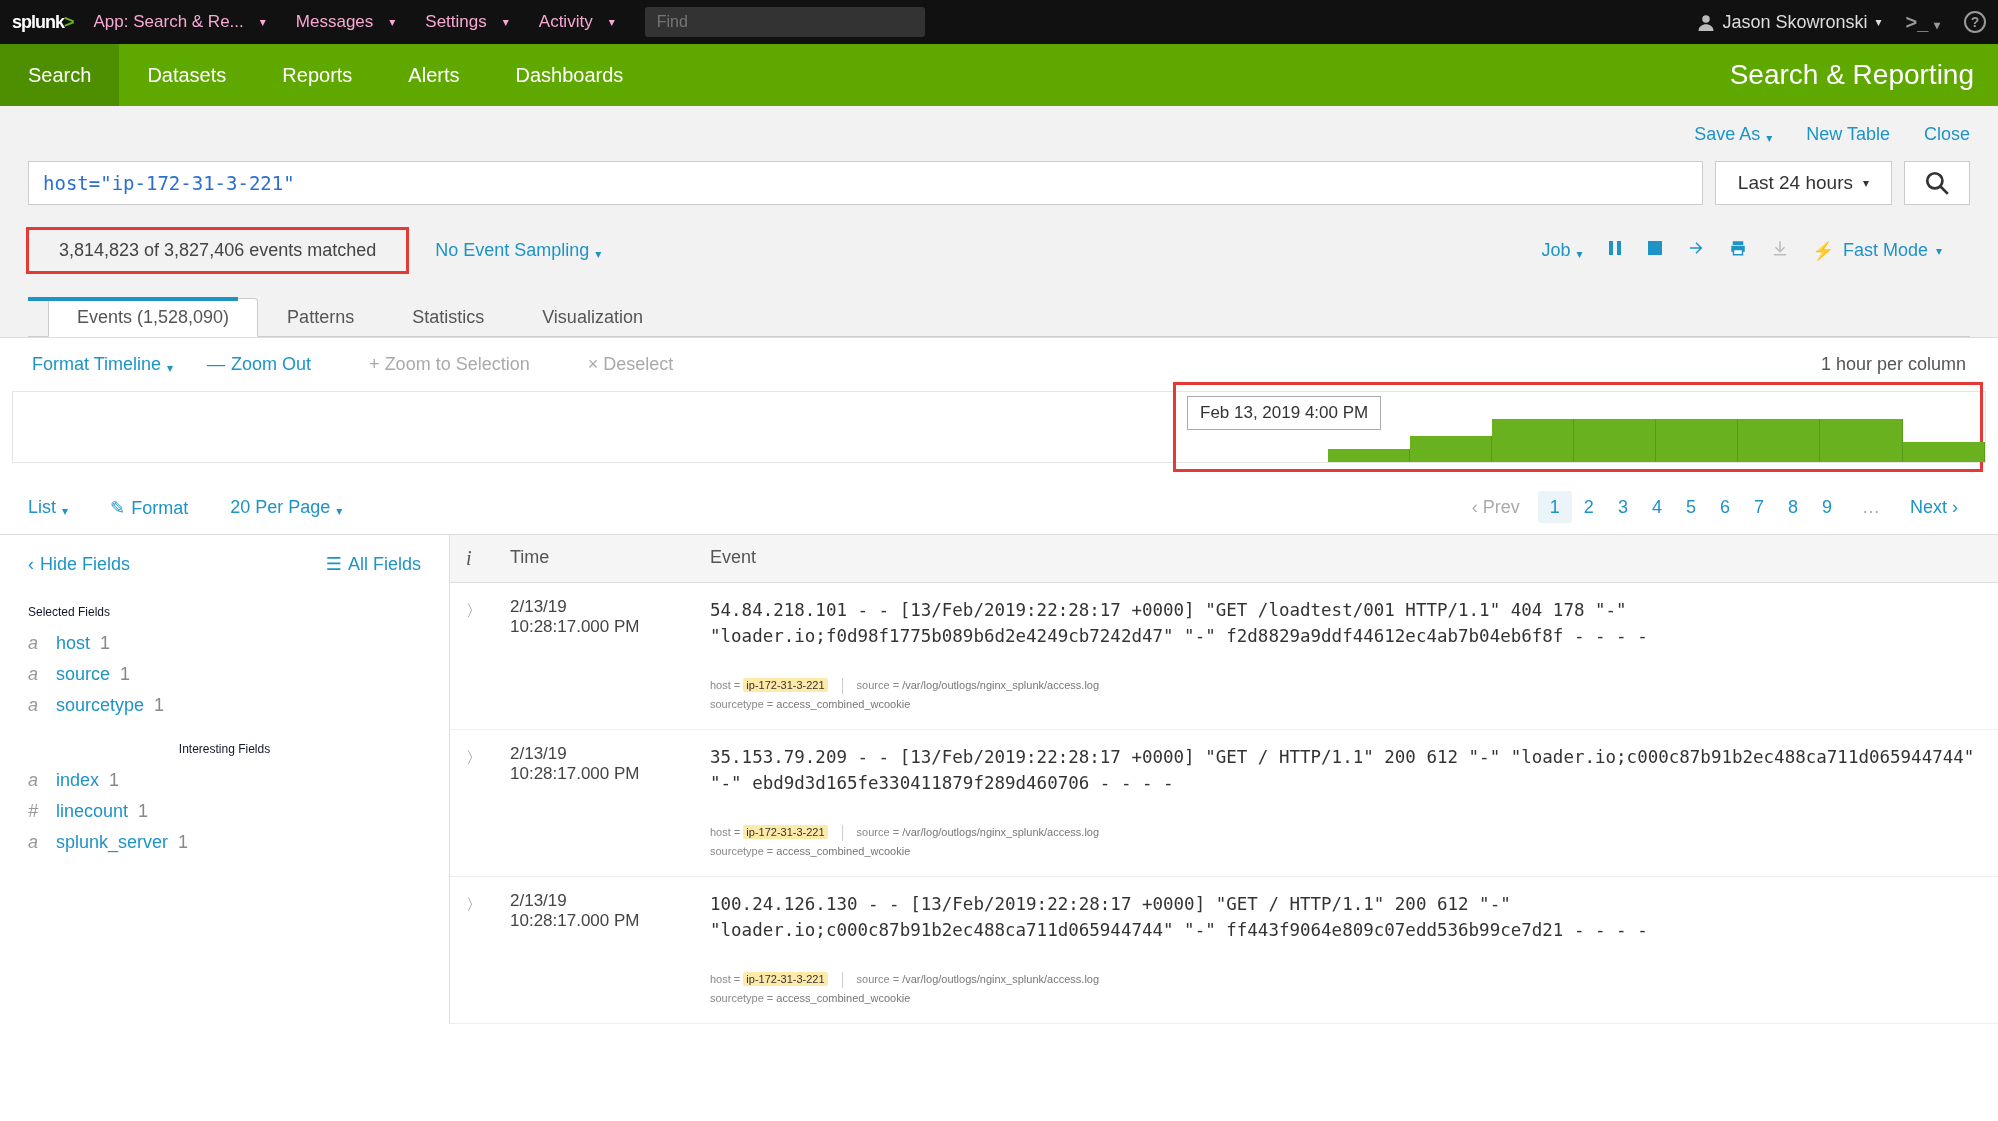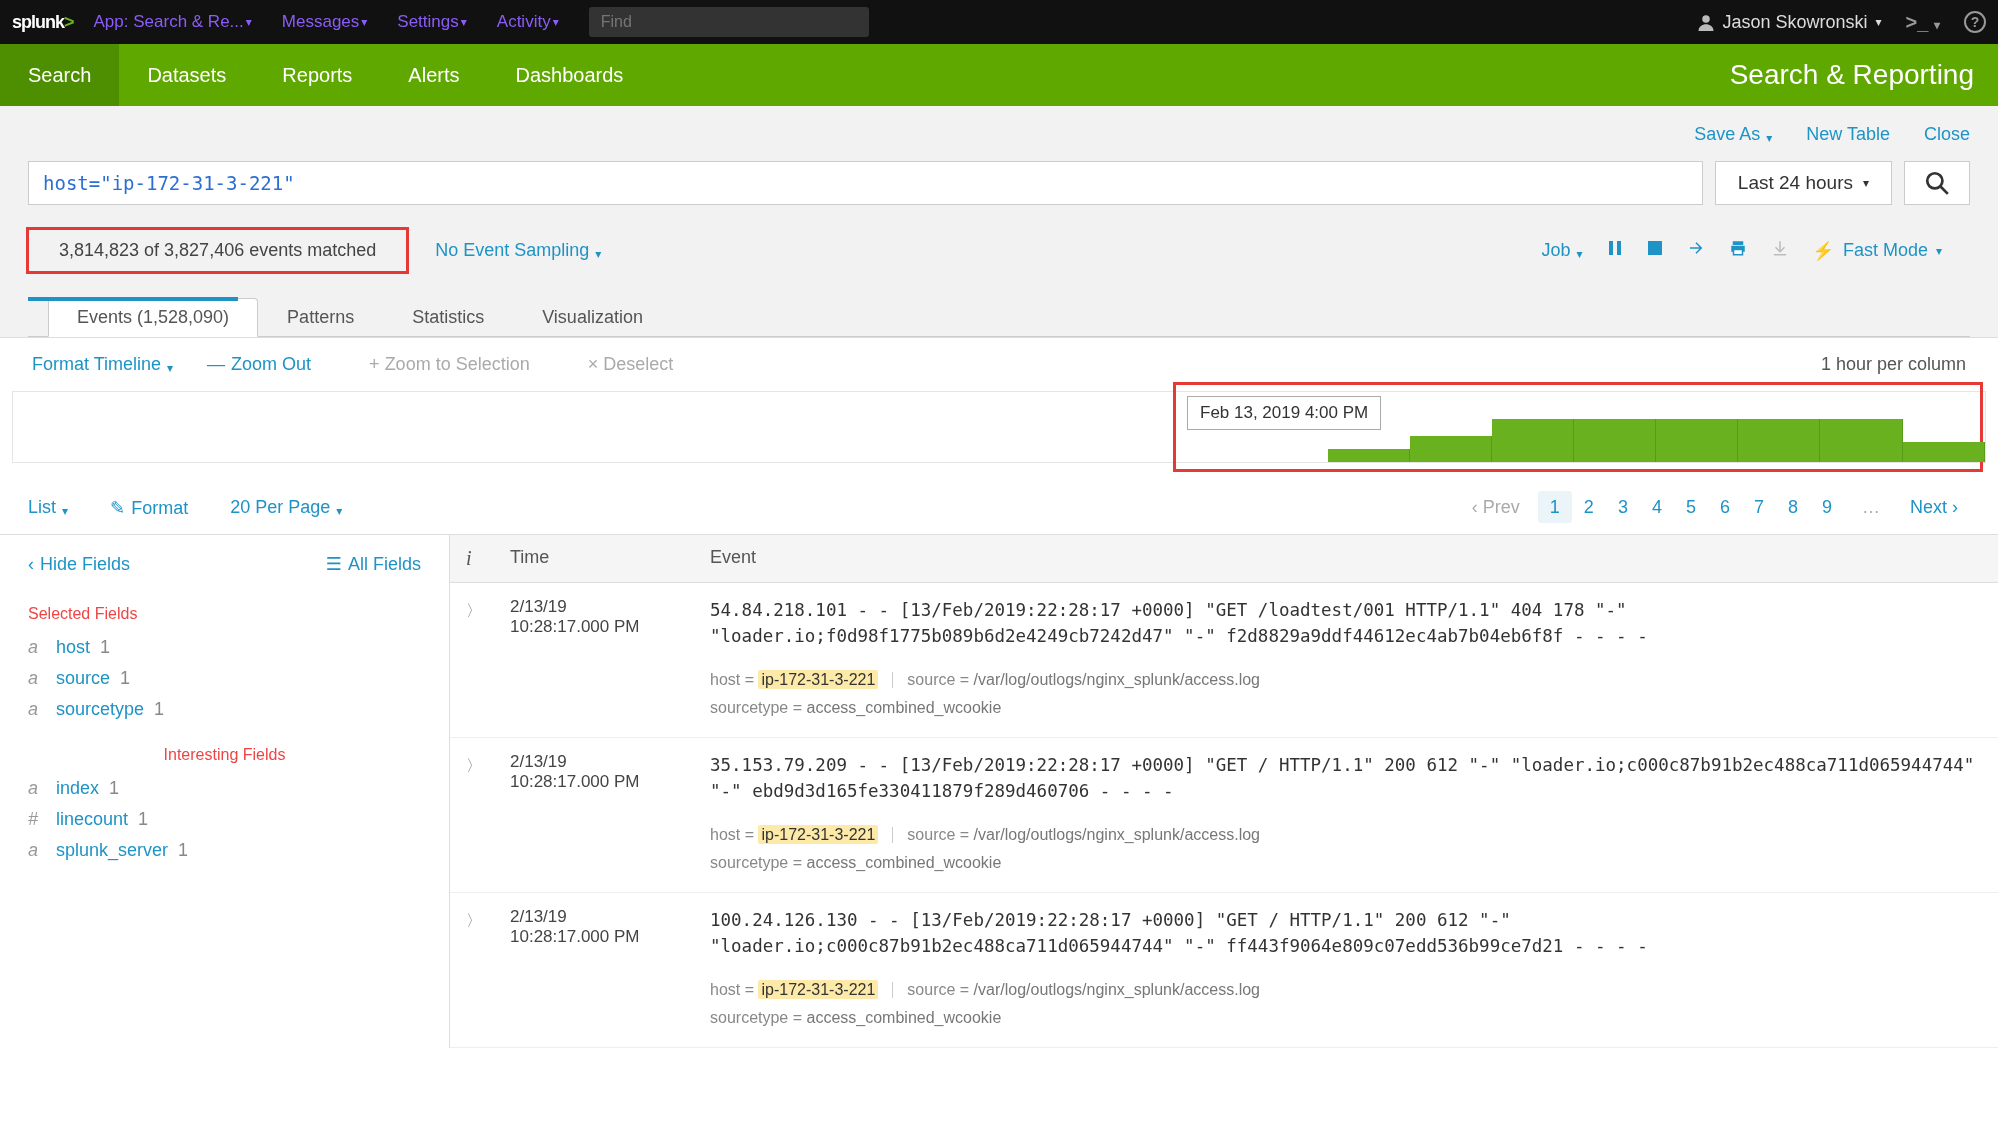--- a/index.html
+++ b/index.html
@@ -3,21 +3,21 @@
 <meta charset="utf-8">
 <style>
   * { box-sizing: border-box; margin: 0; padding: 0; }
   body { font-family: "Helvetica Neue", Arial, sans-serif; font-size: 14px; color: #333; background: #fff; width: 1998px; }
 
   
   .topbar { background: #111; color: #ccc; height: 44px; display: flex; align-items: center; padding: 0 12px; gap: 20px; }
   .logo { font-weight: bold; font-size: 18px; color: #fff; letter-spacing: -1px; }
   .logo .gt { color: #6ab11f; font-weight: bold; }
   .top-menu { display: flex; align-items: center; gap: 30px; }
-  .top-item { color: #8b5cf6; cursor: pointer; display: flex; align-items: center; gap: 2px; font-size: 17px; }
+  .top-item { color: #f9a8d4; cursor: pointer; display: flex; align-items: center; gap: 16px; font-size: 17px; }
   .find-box { background: #333; border: none; color: #aaa; padding: 6px 12px; width: 280px; border-radius: 3px; font-size: 16px; }
   .top-right { margin-left: auto; display: flex; align-items: center; gap: 24px; }
   .user { display: flex; align-items: center; gap: 8px; color: #ddd; font-size: 18px; }
   .help-icon { width: 22px; height: 22px; border: 2px solid #999; border-radius: 50%; display: flex; align-items: center; justify-content: center; color: #999; font-weight: bold; }
 
   
   .greenbar { background: #5ea800; color: #fff; height: 62px; display: flex; align-items: center; padding: 0 4px 0 0; }
   .nav-tab { padding: 0 28px; height: 100%; display: flex; align-items: center; font-size: 20px; cursor: pointer; }
   .nav-tab.active { background: #4d8f00; }
   .app-title { margin-left: auto; padding-right: 20px; font-size: 28px; font-weight: 300; }
@@ -67,37 +67,37 @@
   .list-ctrls { display: flex; align-items: center; padding: 10px 28px; gap: 42px; font-size: 18px; }
   .pager { margin-left: auto; display: flex; align-items: center; gap: 6px; }
   .pg { padding: 6px 12px; cursor: pointer; color: #1e93c6; border-radius: 3px; }
   .pg.active { background: #eaf4f9; }
   .pg.dis { color: #aaa; cursor: default; }
 
   
   .main { display: flex; border-top: 1px solid #ddd; }
   .sidebar { width: 450px; padding: 18px 28px; border-right: 1px solid #ddd; }
   .field-links { display: flex; justify-content: space-between; margin-bottom: 30px; font-size: 18px; }
-  .field-group-title { font-size: 16px; color: #ef4444; margin-bottom: 14px; }
+  .field-group-title { font-size: 12px; color: #0f172a; margin-bottom: 14px; }
   .field-item { display: flex; align-items: center; gap: 10px; margin-bottom: 10px; font-size: 18px; }
   .ftype { font-style: italic; color: #999; width: 18px; }
   .fname { color: #1e93c6; cursor: pointer; }
   .fcount { color: #888; }
 
   .events { flex: 1; }
   .ev-head { display: flex; padding: 12px 16px; background: #f5f5f5; border-bottom: 1px solid #ddd; color: #555; font-size: 18px; }
   .col-i { width: 44px; font-style: italic; font-family: serif; font-size: 20px; }
   .col-time { width: 200px; }
   .col-ev { flex: 1; }
 
   .ev-row { display: flex; padding: 14px 16px; border-bottom: 1px solid #eee; font-size: 17px; }
   .expand { width: 44px; color: #888; cursor: pointer; font-size: 16px; padding-top: 4px; }
   .etime { width: 200px; color: #444; }
   .edata { flex: 1; font-family: Consolas, monospace; color: #333; line-height: 1.5; font-size: 17.5px; }
-  .emeta { font-family: "Helvetica Neue", Arial, sans-serif; color: #777; margin-top: 16px; font-size: 16px; line-height: 1.8; }
+  .emeta { font-family: "Helvetica Neue", Arial, sans-serif; color: #777; margin-top: 26px; font-size: 11px; line-height: 1.8; }
   .emeta .sep { display: inline-block; width: 1px; height: 16px; background: #ccc; margin: 0 14px; vertical-align: middle; }
   .hl { background: #fde9a8; padding: 1px 3px; border-radius: 2px; color: #333; }
   .kvkey { color: #888; }
 
   .chev { font-size: 12px; }
 </style>
 </head>
 <body>
 
 <div class="topbar">

